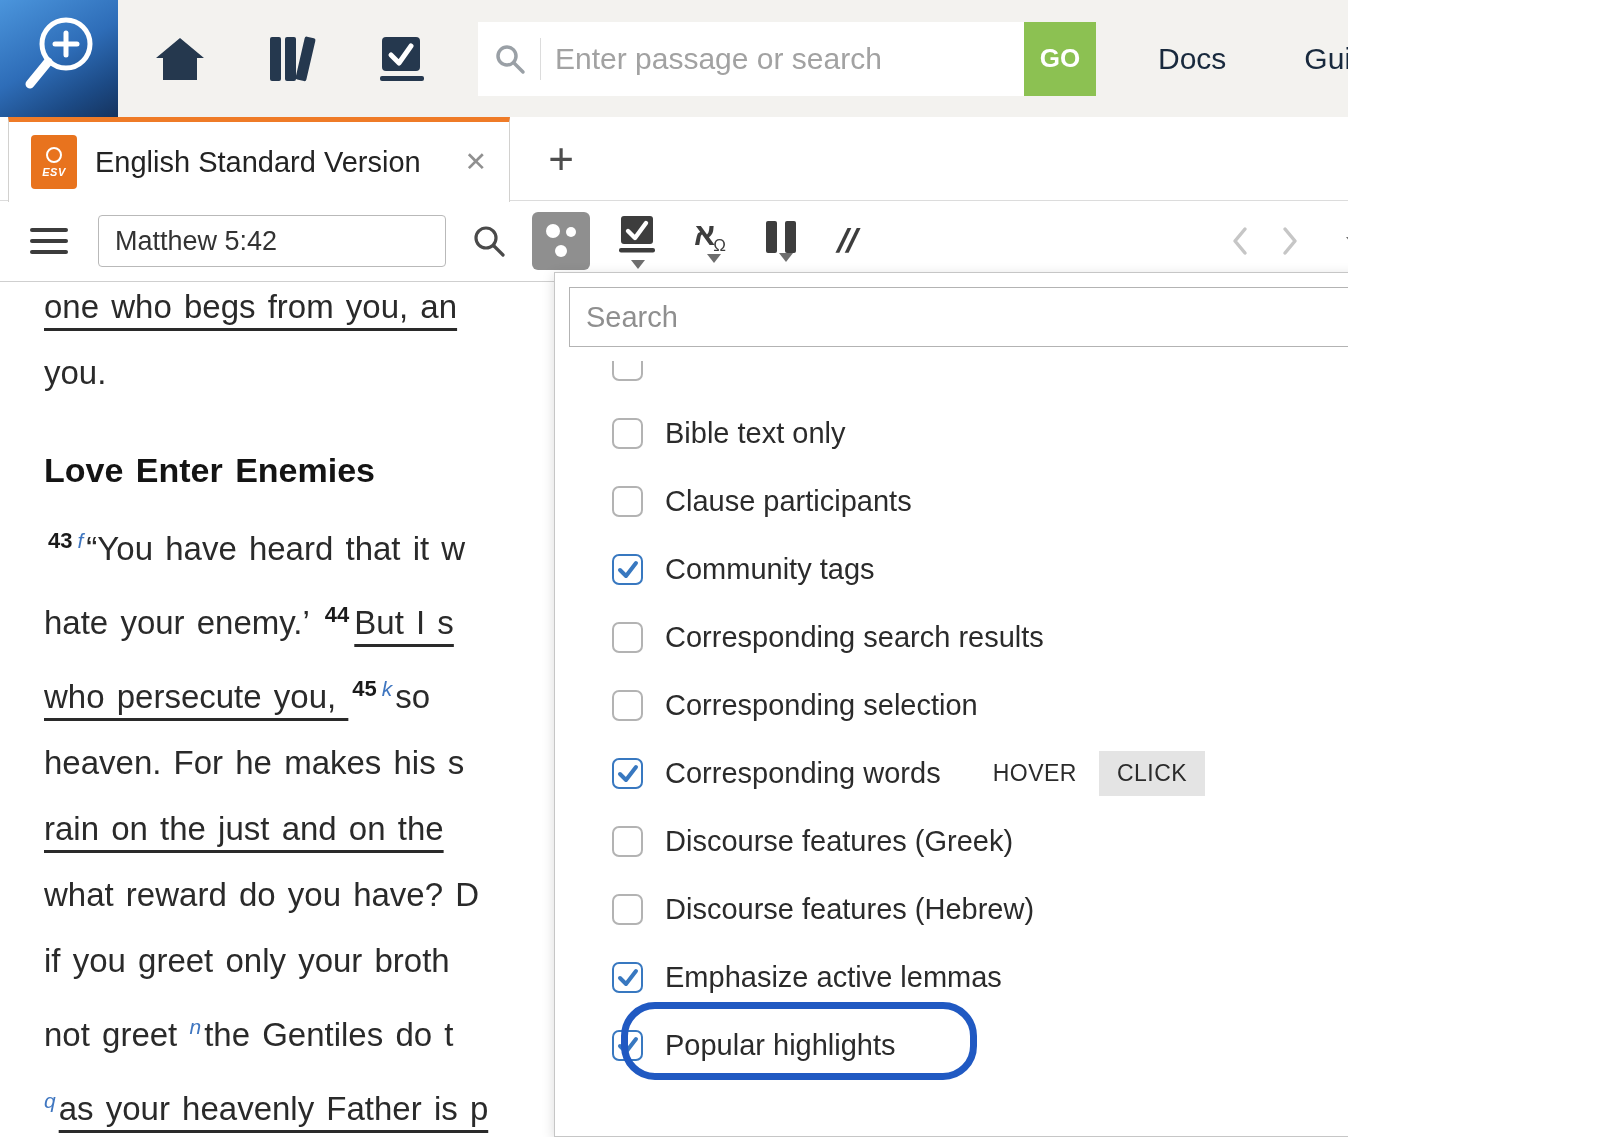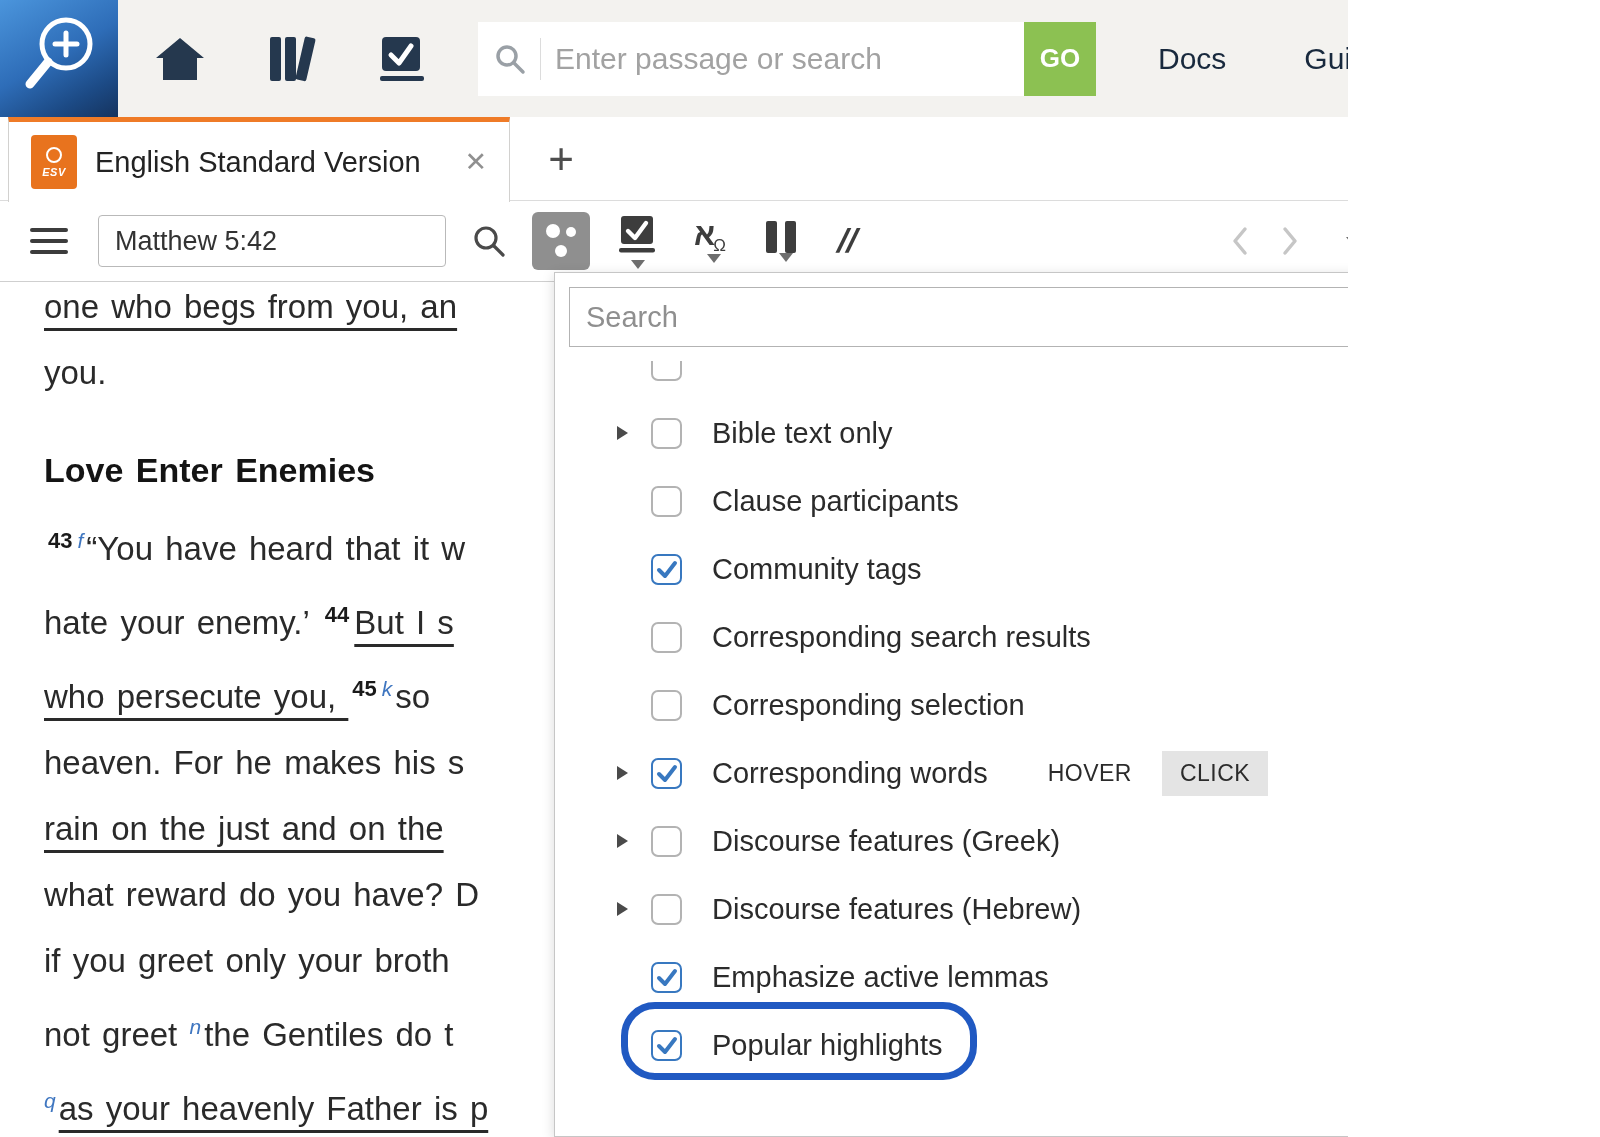--- a/index.html
+++ b/index.html
@@ -68,21 +68,21 @@
   .verse-num{font-size:22px;font-weight:700;color:#1a1a1a;margin:0 5px 0 4px;}
   .note-letter{font-size:21px;font-style:italic;color:#3f76c0;margin-right:3px;}
   .hl-underline{text-decoration-line:underline;text-decoration-style:dashed;text-decoration-color:#9b9b9b;text-decoration-thickness:2px;text-underline-offset:10px;text-decoration:underline;}
 
   
   .vf-panel{position:absolute;left:554px;top:272px;width:955px;height:865px;background:#fff;border:1px solid #c6c6c6;box-shadow:0 3px 12px rgba(0,0,0,.15);z-index:10;}
   .vf-search{position:absolute;left:14px;right:14px;top:14px;height:60px;border:1px solid #b3b3b3;display:flex;align-items:center;padding:0 14px;}
   .vf-search input{flex:1;border:none;outline:none;font-size:29px;color:#555;font-family:inherit;background:transparent;}
   .vf-search input::placeholder{color:#8f8f8f;}
   .filter-list{position:absolute;left:0;right:0;top:88px;bottom:0;overflow:hidden;}
-  .filter-row{height:68px;display:flex;align-items:center;padding-left:96px;position:relative;cursor:pointer;gap:8px;}
+  .filter-row{height:68px;display:flex;align-items:center;padding-left:57px;position:relative;cursor:pointer;}
   .filter-row.partial{margin-top:-30px;}
   .expander{position:absolute;left:62px;top:50%;transform:translateY(-50%);width:0;height:0;border-left:11px solid #4a4a4a;border-top:7px solid transparent;border-bottom:7px solid transparent;}
   .checkbox{width:31px;height:31px;border:2px solid #b3b3b3;border-radius:7px;background:#fff;margin-right:22px;flex-shrink:0;position:relative;}
   .checkbox.checked{border-color:#3878c0;}
   .checkbox svg{position:absolute;left:0;top:0;width:27px;height:27px;}
   .checkbox polyline{fill:none;stroke:#3878c0;stroke-width:4;stroke-linecap:round;stroke-linejoin:round;}
   .filter-label{font-size:29px;color:#2b2b2b;white-space:nowrap;}
   .hover-label{margin-left:52px;font-size:23px;letter-spacing:.5px;color:#2b2b2b;}
   .click-button{margin-left:22px;background:#e4e4e4;padding:9px 18px;font-size:23px;letter-spacing:.5px;color:#2b2b2b;cursor:pointer;}
   .callout{position:absolute;left:66px;top:-9px;width:356px;height:78px;border:7px solid #2059c2;border-radius:34px;pointer-events:none;}

